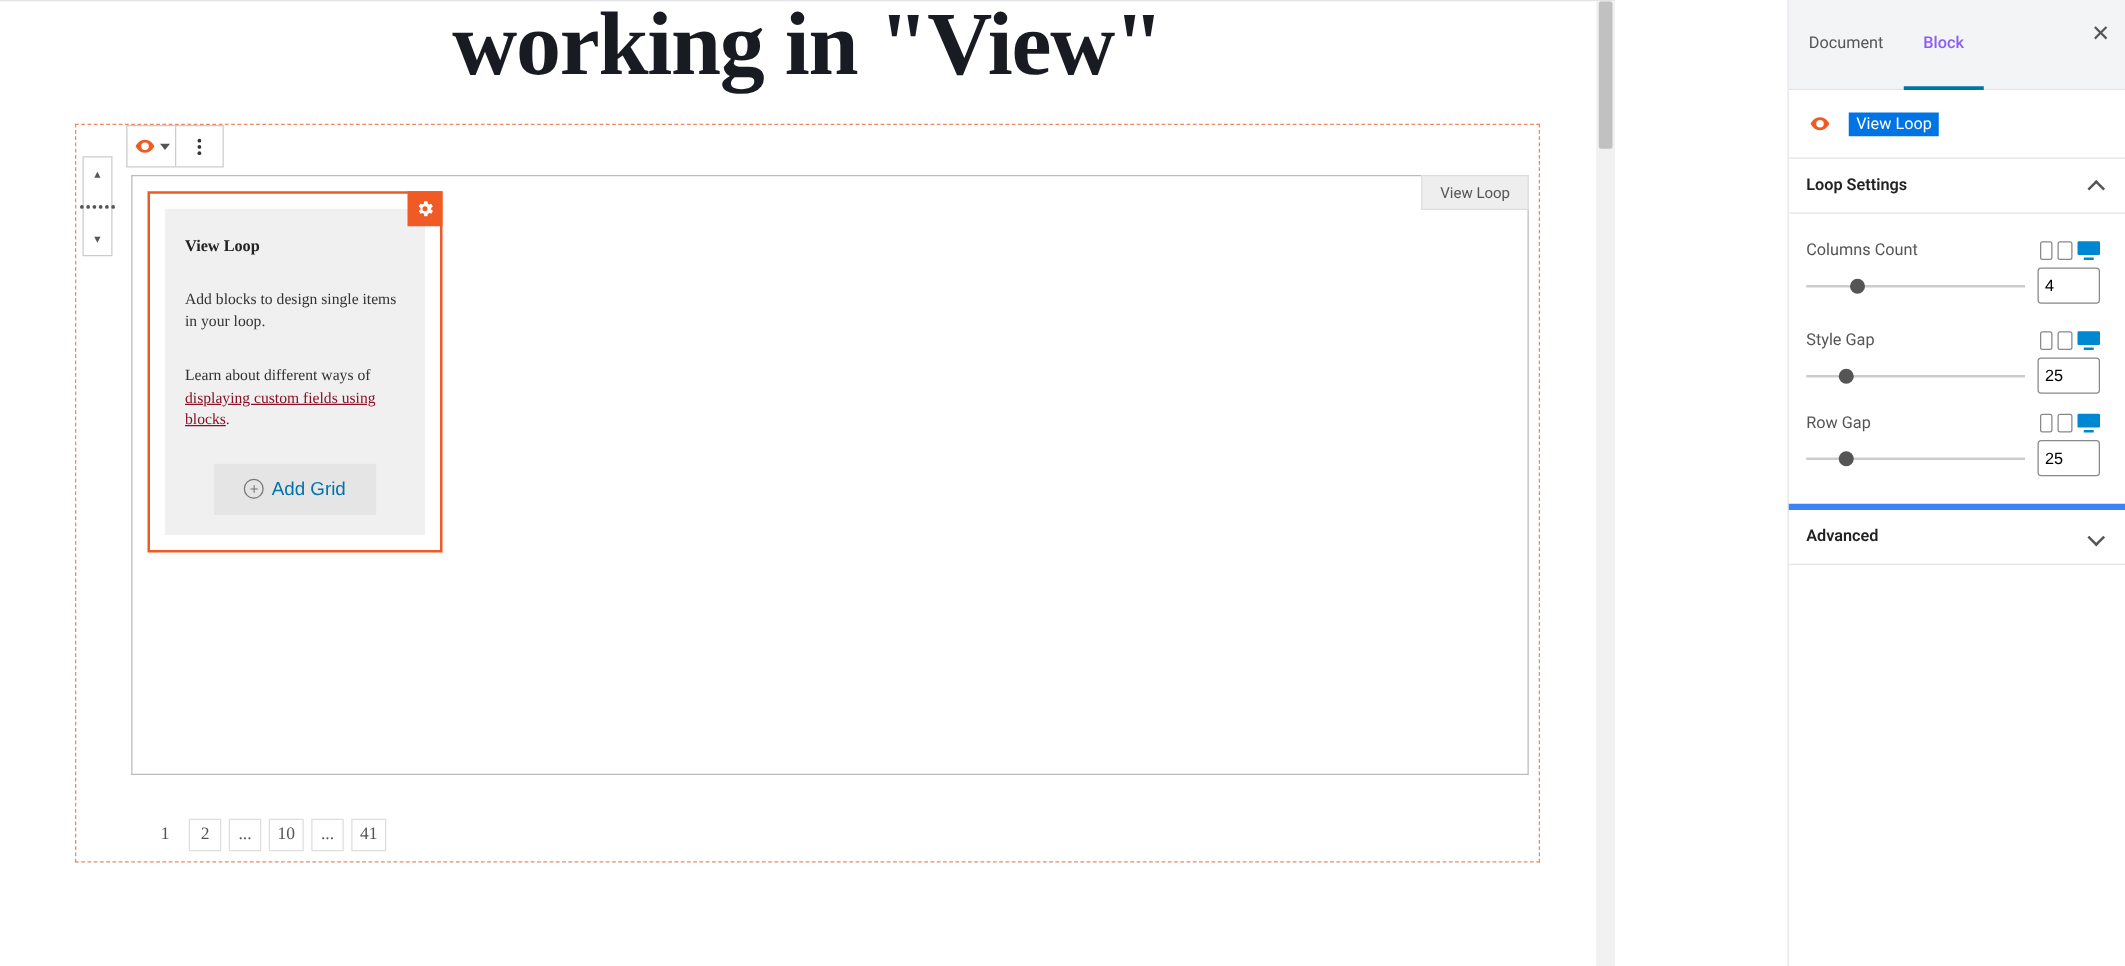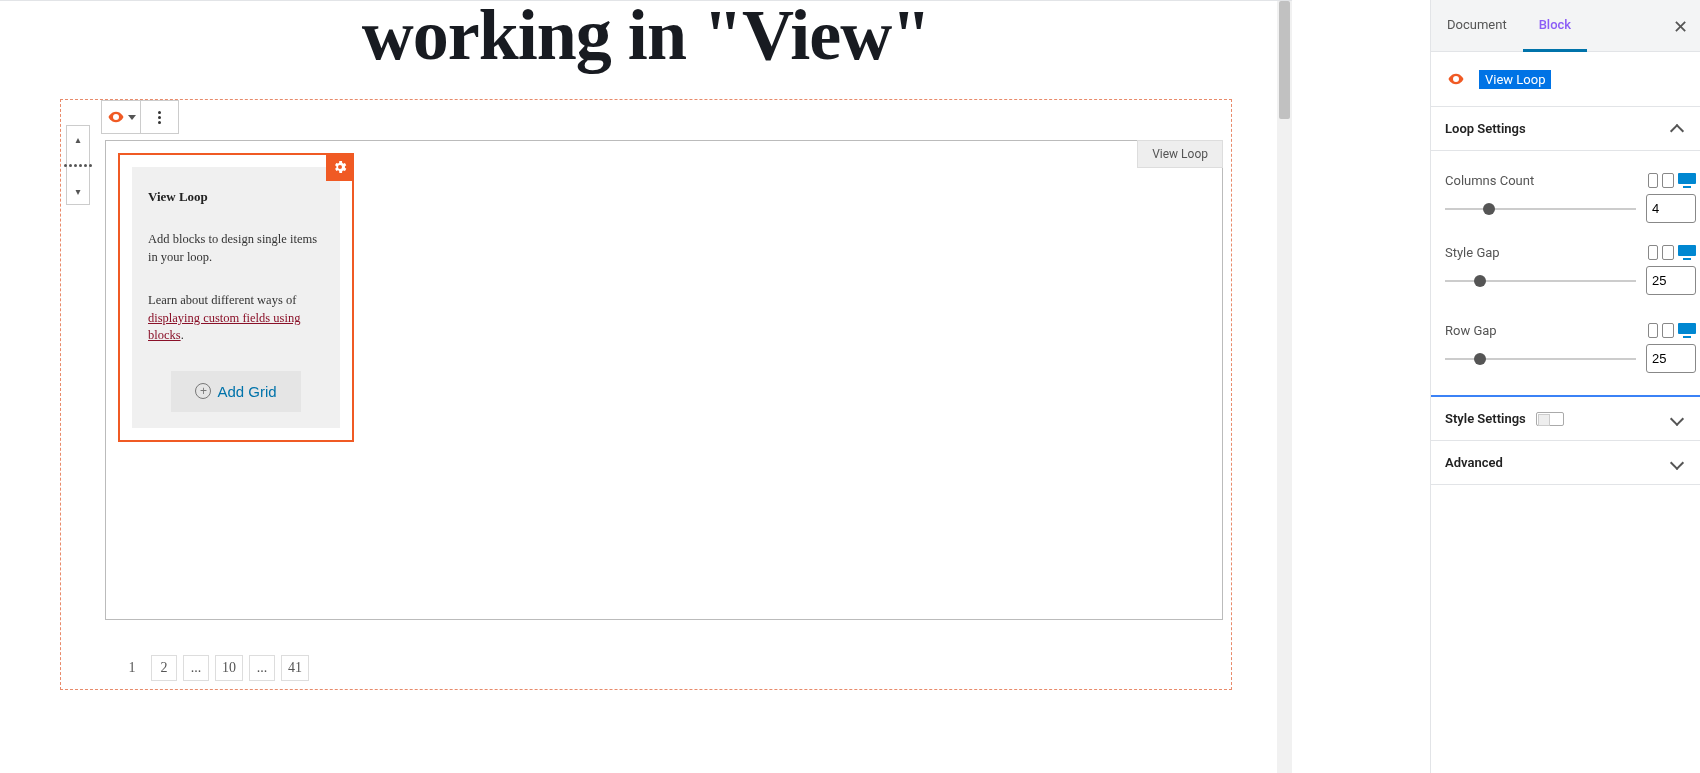--- a/index.html
+++ b/index.html
@@ -220,21 +220,21 @@
     font-size: 13px;
     color: #333;
   }
   .sidebar-tabs {
     display: flex;
     background: #f3f4f5;
     border-bottom: 1px solid #e2e4e7;
     position: relative;
   }
   .sidebar-tab {
-    padding: 17px 16px;
+    padding: 27px 16px;
     cursor: pointer;
     color: #555;
     font-size: 13px;
   }
   .sidebar-tab.active {
     color: #8b5cf6;
     border-bottom: 3px solid #0073aa;
     margin-bottom: -1px;
     font-weight: 500;
   }
@@ -270,22 +270,22 @@
     display: flex;
     align-items: center;
     justify-content: space-between;
     padding: 14px 14px;
     border-bottom: 1px solid #e2e4e7;
     cursor: pointer;
     font-weight: 600;
     color: #222;
   }
   .panel-body {
-    padding: 14px 4px 22px 14px;
-    border-bottom: 2px solid #3b82f6;
+    padding: 14px 20px 22px 14px;
+    border-bottom: 5px solid #3b82f6;
   }
   .chev { width:10px; height:10px; border-right:2px solid #555; border-bottom:2px solid #555; transform: rotate(45deg); margin-right:4px; }
   .chev.up { transform: rotate(-135deg); margin-top:4px; }
 
   .setting-label-row {
     display: flex;
     justify-content: space-between;
     align-items: center;
     margin-bottom: 6px;
     margin-top: 8px;
@@ -494,43 +494,36 @@
         <span class="desktop-active"></span>
       </div>
     </div>
     <div class="slider-row">
       <div class="slider-track">
         <div class="slider-thumb" style="left:15%"></div>
       </div>
       <input class="slider-input" value="25" style="">
     </div>
 
-    <div class="setting-label-row" style="margin-top:28px">
+    <div class="setting-label-row" style="margin-top:16px">
       <span class="setting-label">Row Gap</span>
       <div class="device-icons">
         <span class="mobile"></span>
         <span class="tablet"></span>
         <span class="desktop-active"></span>
       </div>
     </div>
     <div class="slider-row">
       <div class="slider-track">
         <div class="slider-thumb" style="left:15%"></div>
       </div>
       <input class="slider-input" value="25" style="">
     </div>
   </div>
 
 
-  <div class="style-settings-row">
-    <div class="left">
-      <span>Style Settings</span>
-      <span class="toggle"></span>
-    </div>
-    <span class="chev"></span>
-  </div>
 
   <div class="panel-row">
     <span>Advanced</span>
     <span class="chev"></span>
   </div>
 
 </div>
 
 </body></html>

